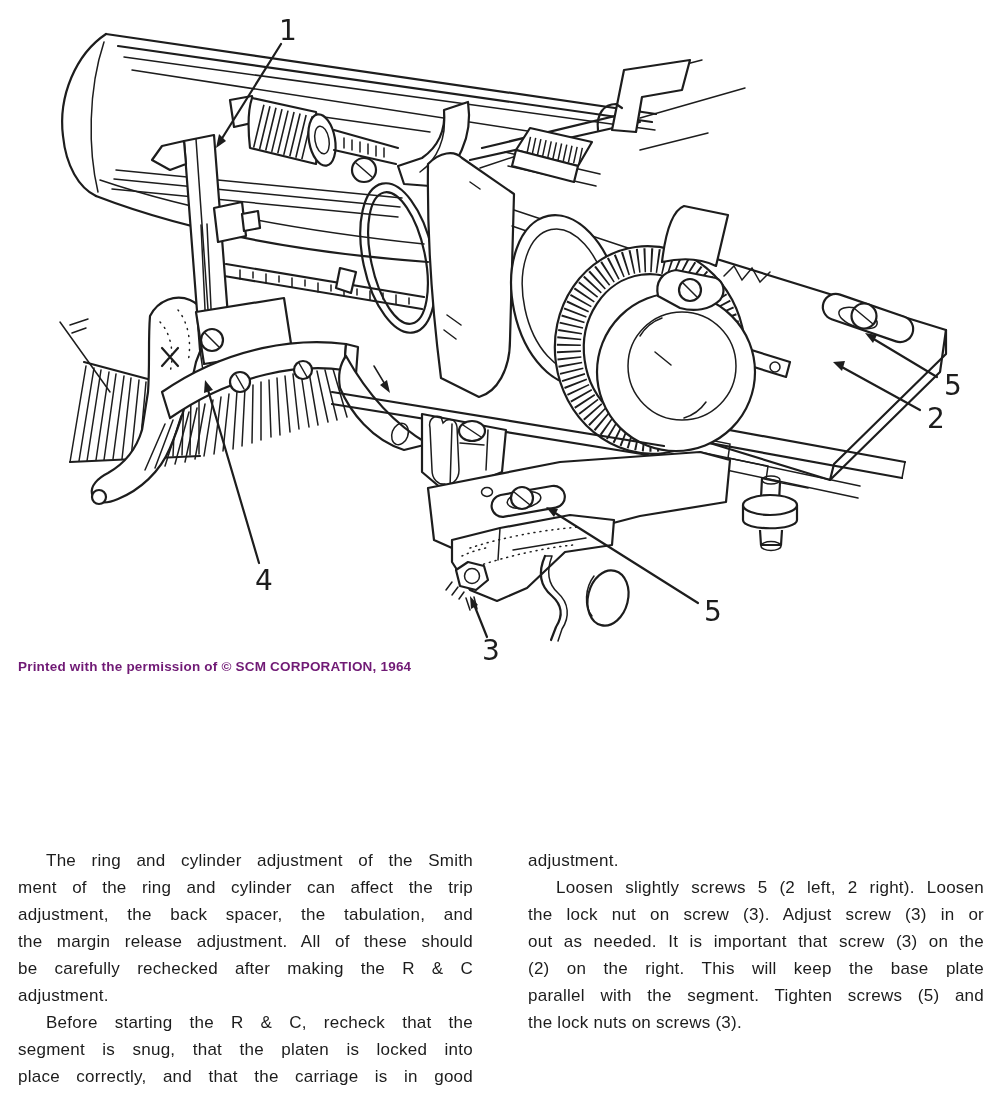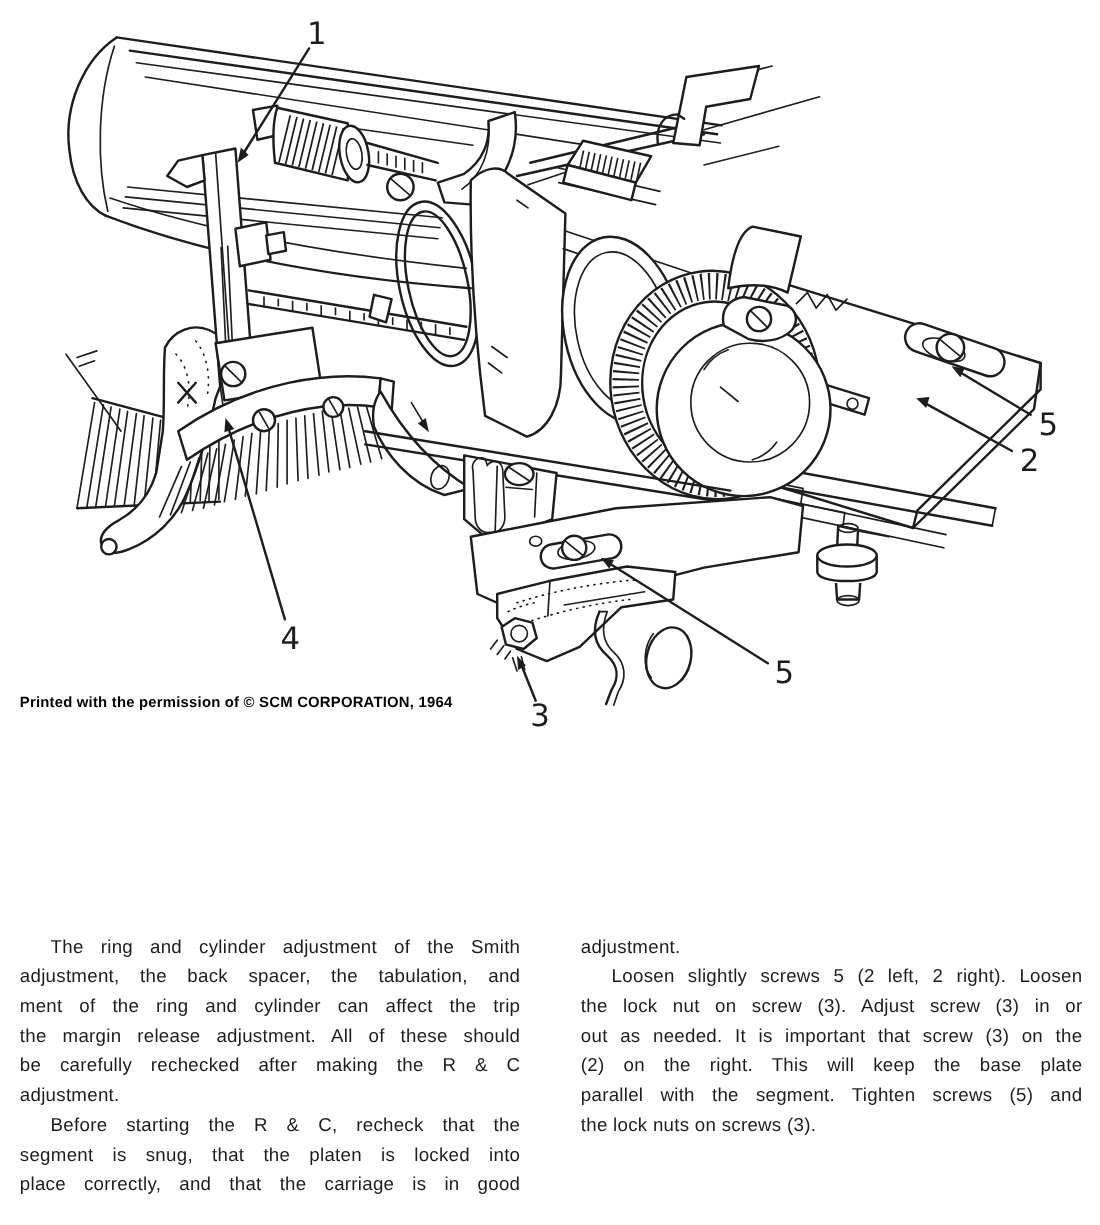--- a/index.html
+++ b/index.html
@@ -6,22 +6,22 @@
   #page{position:relative;width:1000px;height:1114px;background:#ffffff;margin:0 auto;
         font-family:"Liberation Sans",sans-serif;color:#1a1a1a;overflow:hidden;}
   #fig{position:absolute;left:0;top:0;width:1000px;height:680px;}
   #fig svg{display:block;width:1000px;height:680px;}
   svg .s{fill:none;stroke:#1d1d1d;stroke-width:2.2;stroke-linecap:round;stroke-linejoin:round;}
   svg .sf{fill:none;stroke:#1d1d1d;stroke-width:1.5;stroke-linecap:round;}
   svg .w{fill:#ffffff;stroke:#1d1d1d;stroke-width:2.2;stroke-linejoin:round;}
   svg .ink{fill:#1d1d1d;stroke:none;}
   svg .rib{fill:none;stroke:#1d1d1d;stroke-linecap:butt;}
   svg text.callout{font-family:"DejaVu Sans",sans-serif;font-size:28px;fill:#1d1d1d;text-anchor:middle;}
-  #credit{position:absolute;left:18px;top:631px;font-size:13.5px;font-weight:bold;
-          letter-spacing:0.2px;color:#000000;white-space:nowrap;text-align:center;}
+  #credit{position:absolute;left:18px;top:659px;font-size:13.5px;font-weight:bold;
+          letter-spacing:0.2px;color:#701a75;white-space:nowrap;text-align:center;}
   .col{position:absolute;top:847px;font-size:17px;line-height:27px;letter-spacing:0.25px;
        color:#1c1c1c;}
   #col-left{left:18px;width:455px;}
   #col-right{left:528px;width:456px;}
   .tline{white-space:normal;}
   .tline.just{text-align:justify;text-align-last:justify;}
   .tline.ind{padding-left:28px;}
   .tline u{text-underline-offset:3px;text-decoration-thickness:1.5px;}
 </style>
 </head>
@@ -255,22 +255,22 @@
         <polygon class="ink" points="546,507 558,509 554,517"></polygon>
         <text class="callout" x="713" y="621">5</text>
       </g>
     </svg>
 
     <div id="credit">Printed with the permission of © SCM CORPORATION, 1964</div>
   </div>
 
   <div id="col-left" class="col">
       <div class="tline just ind">The ring and cylinder adjustment of the Smith</div>
+      <div class="tline just">ment of the ring and cylinder can affect the trip</div>
       <div class="tline just">adjustment, the back spacer, the tabulation, and</div>
-      <div class="tline just">ment of the ring and cylinder can affect the trip</div>
       <div class="tline just">the margin release adjustment. All of these should</div>
       <div class="tline just">be carefully rechecked after making the R &amp; C</div>
       <div class="tline">adjustment.</div>
       <div class="tline just ind">Before starting the R &amp; C, recheck that the</div>
       <div class="tline just">segment is snug, that the platen is locked into</div>
       <div class="tline just">place correctly, and that the carriage is in good</div>
     </div>
   <div id="col-right" class="col">
       <div class="tline">adjustment.</div>
       <div class="tline just ind">Loosen slightly screws 5 (2 left, 2 right). Loosen</div>

